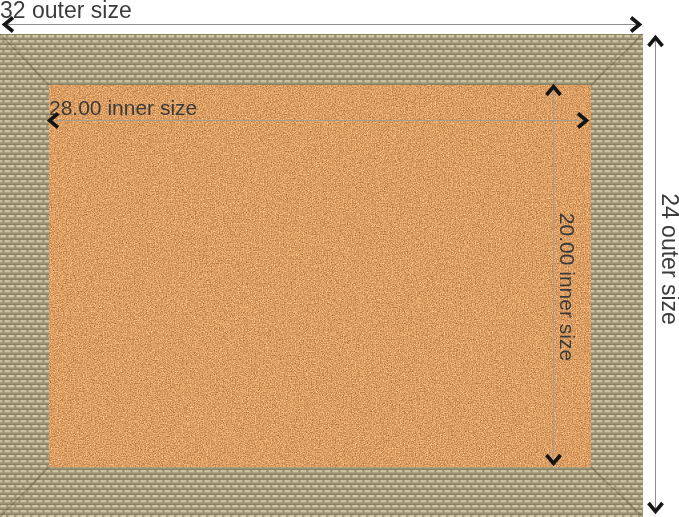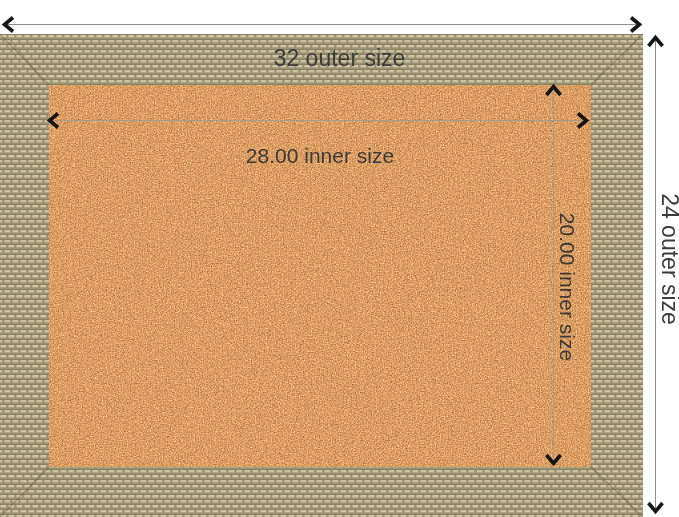--- a/index.html
+++ b/index.html
@@ -17,21 +17,21 @@
     position:absolute;left:49px;top:51px;width:542px;height:382px;
     background:#d59e63;
     box-shadow:inset 0 0 0 1px rgba(104,79,46,.35), inset 0 0 10px rgba(74,50,22,.18);
   }
   .cork > svg.tex{position:absolute;left:0;top:0;}
   
   .dim-line-h{position:absolute;height:1px;background:#8e8e8e;}
   .dim-line-v{position:absolute;width:1px;background:#8e8e8e;}
   .cork .dim-line-h,.cork .dim-line-v{background:#9b9b9b;opacity:.8;}
   .arrow{position:absolute;line-height:0;}
-  .hlabel{position:absolute;left:0;width:100%;text-align:center;white-space:nowrap;margin-top:48px;}
+  .hlabel{position:absolute;left:0;width:100%;text-align:left;white-space:nowrap;}
   .vlabel{position:absolute;writing-mode:vertical-rl;white-space:nowrap;transform:translateY(-50%);}
   .outer-label{font-size:23px;line-height:23px;color:#3c3c3c;}
   .inner-label{font-size:21px;line-height:21px;color:#3a3a3a;}
 </style>
 </head>
 <body>
 
 <div id="stage">
 
   <div class="frame">

